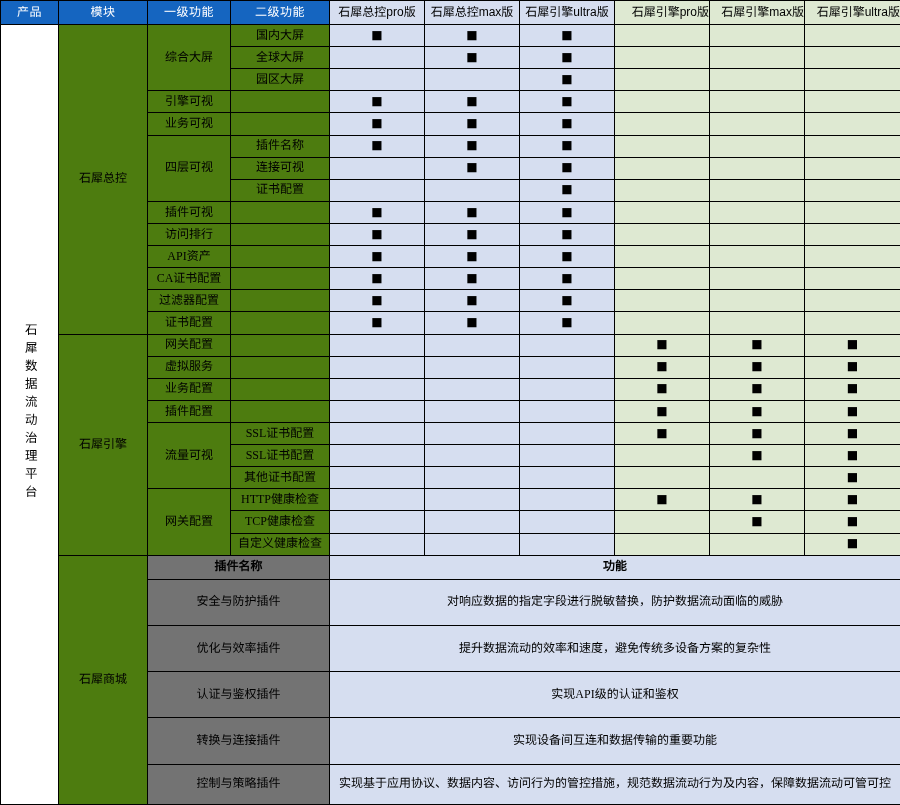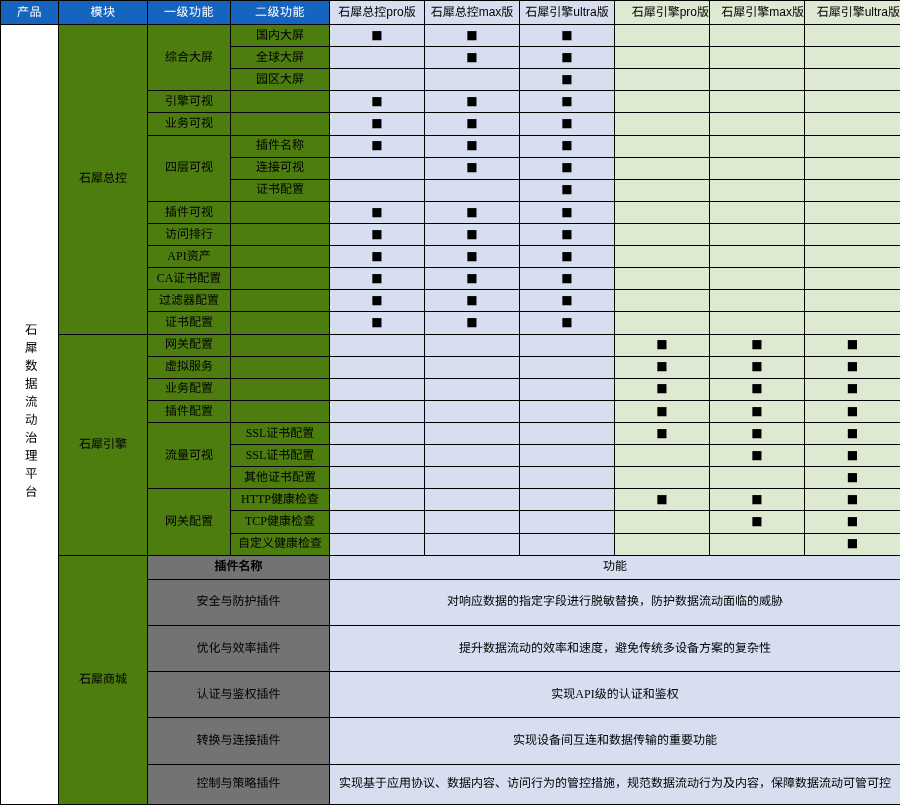--- a/index.html
+++ b/index.html
@@ -91,21 +91,21 @@
   }
   .mark span { display: inline-block; }
 
   .desc {
     font-family: "Liberation Serif", "DejaVu Serif", serif;
     font-size: 12.5px;
     text-align: center;
     background: #D6DEF0;
     padding: 0 8px;
   }
-  .desc.head { font-weight: normal; }
+  .desc.head { font-weight: bold; }
   .plugin-name {
     font-family: "Liberation Serif", "DejaVu Serif", serif;
     font-size: 12.5px;
     background: #737373;
     text-align: center;
   }
   .plugin-name.head { font-weight: bold; }
 </style>
 </head>
 <body>

